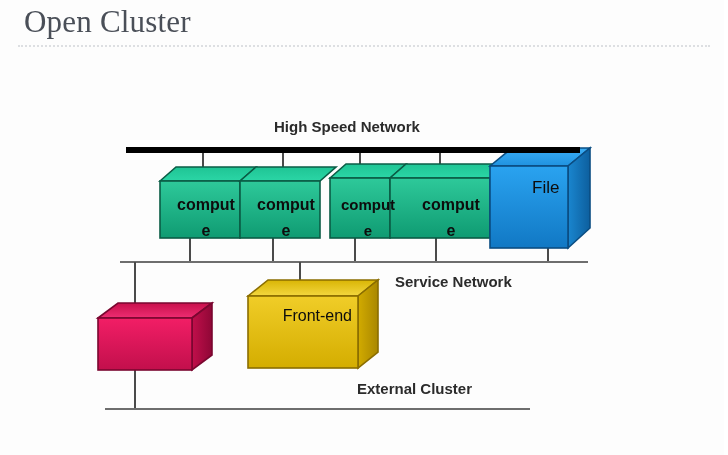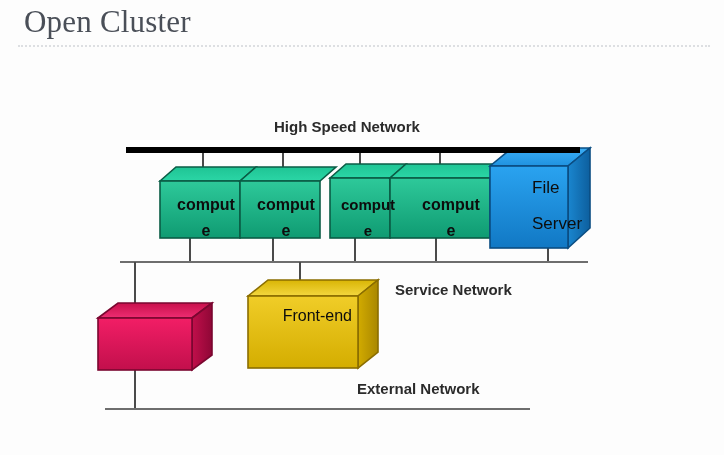--- a/index.html
+++ b/index.html
@@ -56,21 +56,21 @@
   
   .net-label {
     position: absolute;
     font-family: "Liberation Sans", sans-serif;
     font-size: 15px;
     font-weight: bold;
     color: #2b2b2b;
     white-space: nowrap;
   }
   #label-hsn  { left: 258px; top: 118px; margin-left: 16px; }
-  #label-svc  { left: 395px; top: 281px; }
+  #label-svc  { left: 395px; top: 273px; }
   #label-ext  { left: 357px; top: 380px; }
 
   
   .box-text {
     position: absolute;
     font-family: "Liberation Sans", sans-serif;
     color: #0d0d0d;
     text-align: center;
     overflow: hidden;
     pointer-events: none;
@@ -236,40 +236,39 @@
       <g>
         <polygon points="248,296 268,280 378,280 358,296" fill="url(#gGoldTop)" stroke="#8a6d00" stroke-width="1.6"></polygon>
         <polygon points="358,296 378,280 378,352 358,368" fill="url(#gGoldSide)" stroke="#8a6d00" stroke-width="1.6"></polygon>
         <rect x="248" y="296" width="110" height="72" fill="url(#gGoldFront)" stroke="#8a6d00" stroke-width="1.6"></rect>
       </g>
     </svg>
   </div>
 
   <div class="net-label" id="label-hsn">High Speed Network</div>
   <div class="net-label" id="label-svc">Service Network</div>
-  <div class="net-label" id="label-ext">External Network</div>
+  <div class="net-label" id="label-ext">External Cluster</div>
 
   <div class="box-text compute-text" id="ct-0">
     <div>comput</div>
     <div>e</div>
   </div>
   <div class="box-text compute-text" id="ct-1">
     <div>comput</div>
     <div>e</div>
   </div>
   <div class="box-text compute-text narrow" id="ct-2">
     <div>comput</div>
     <div>e</div>
   </div>
   <div class="box-text compute-text" id="ct-3">
     <div>comput</div>
     <div>e</div>
   </div>
 
   <div class="box-text" id="fs-text">
     <div>File</div>
-    <div>Server</div>
   </div>
 
 
   <div class="box-text" id="fe-text">Front-end</div>
 
 </div>
 
 </body></html>

